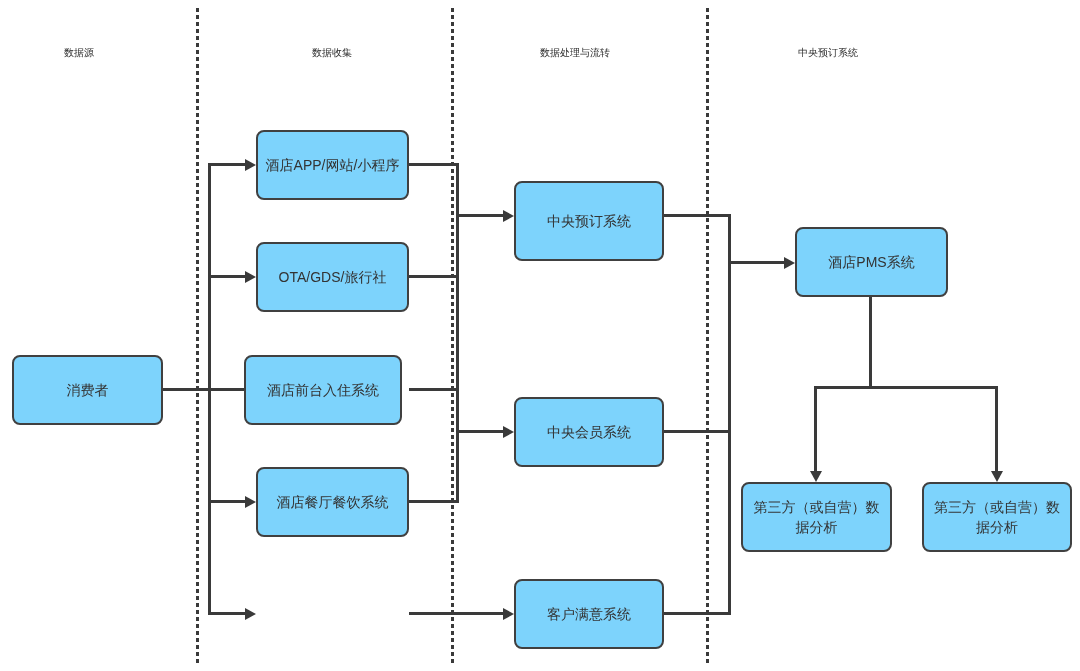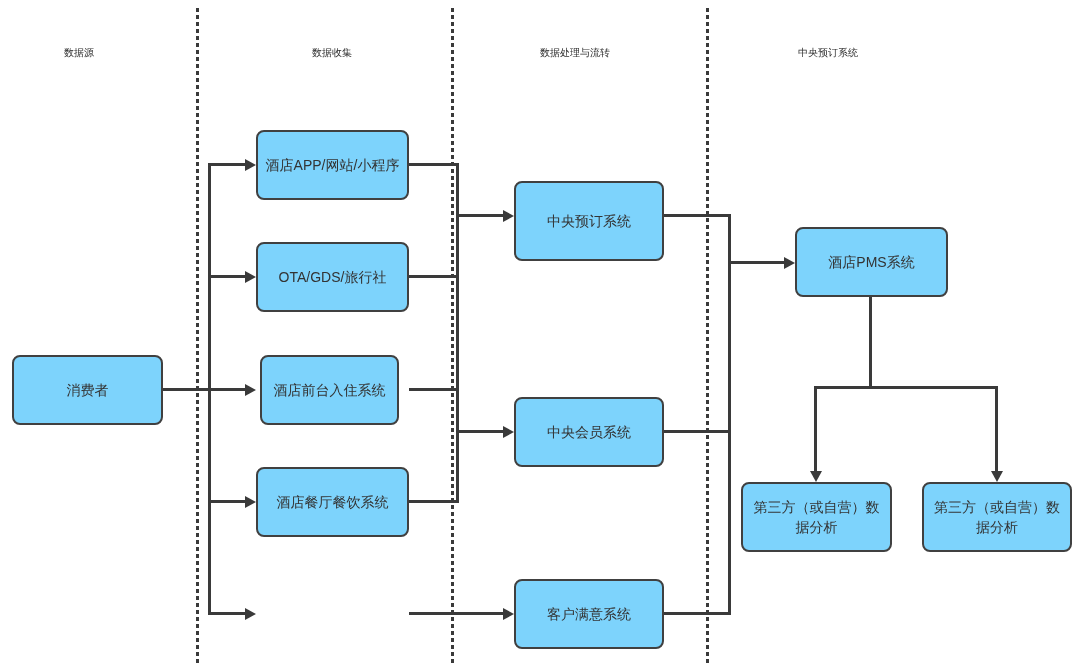--- a/index.html
+++ b/index.html
@@ -116,21 +116,21 @@
   <div class="box" style="left:12px;top:355px;width:151px;height:70px">
     <span>消费者</span>
   </div>
 
   <div class="box" style="left:256px;top:130px;width:153px;height:70px">
     <span>酒店APP/网站/小程序</span>
   </div>
   <div class="box" style="left:256px;top:242px;width:153px;height:70px">
     <span>OTA/GDS/旅行社</span>
   </div>
-  <div class="box" style="left:260px;top:355px;width:139px;height:70px">
+  <div class="box" style="left:244px;top:355px;width:158px;height:70px">
     <span>酒店前台入住系统</span>
   </div>
   <div class="box" style="left:256px;top:467px;width:153px;height:70px">
     <span>酒店餐厅餐饮系统</span>
   </div>
 
   <div class="box" style="left:514px;top:181px;width:150px;height:80px">
     <span>中央预订系统</span>
   </div>
   <div class="box" style="left:514px;top:397px;width:150px;height:70px">

